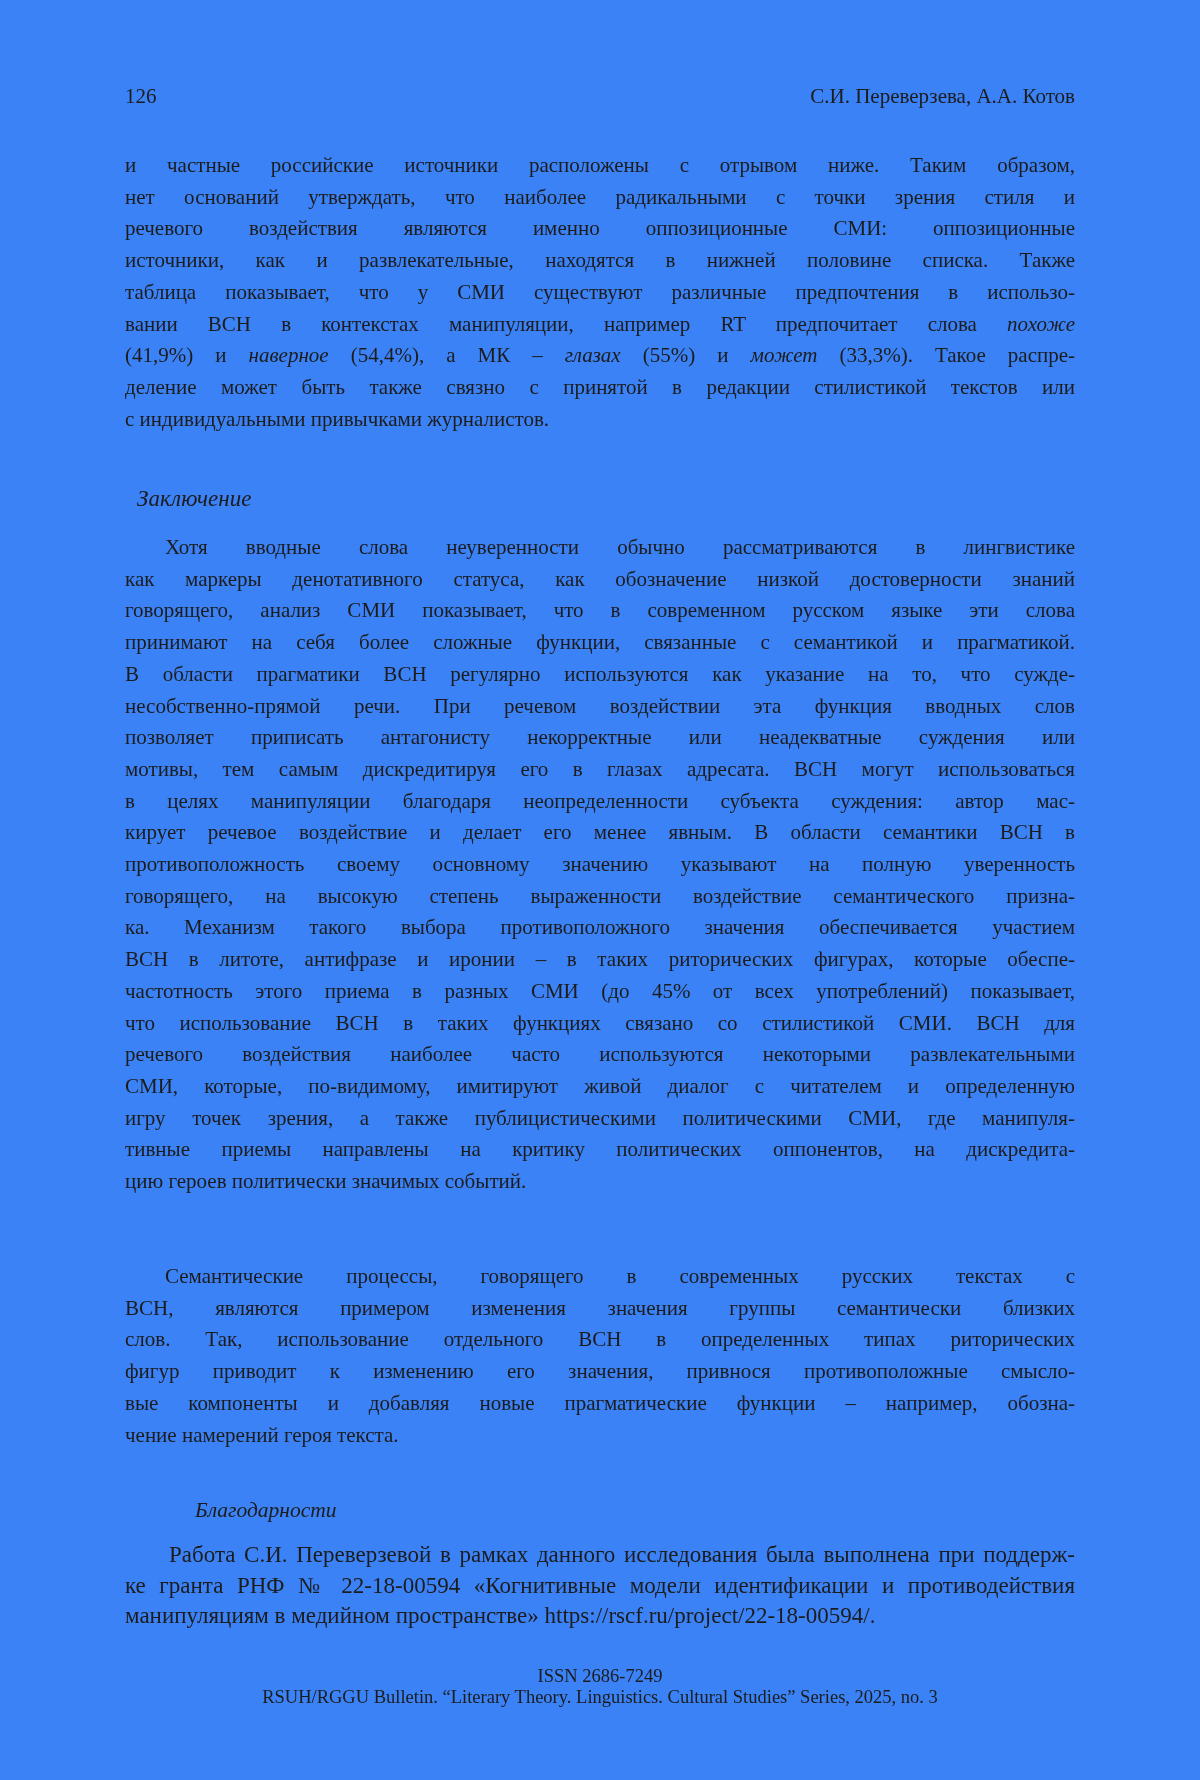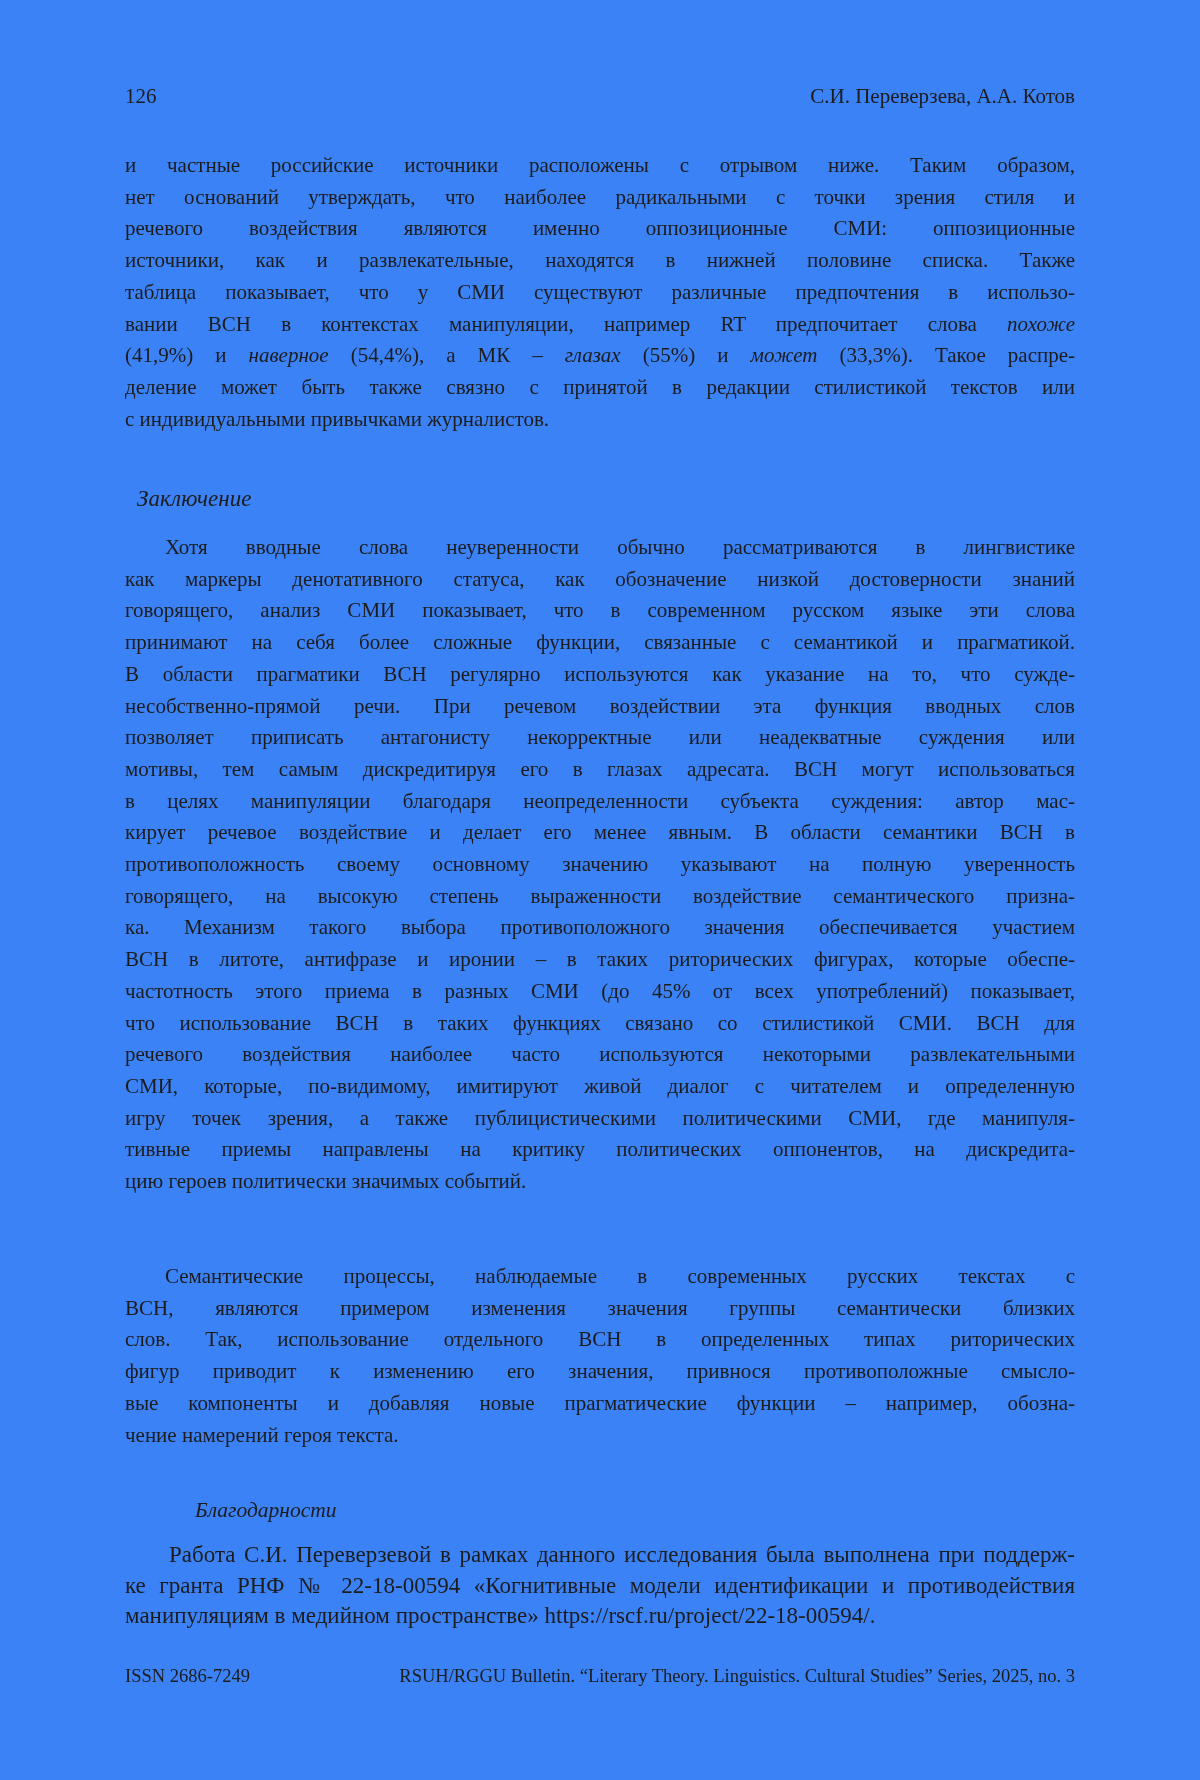--- a/index.html
+++ b/index.html
@@ -49,20 +49,21 @@
   #para-ack { top: 1540px; font-size: 23px; }
   #para-ack .line { line-height: 30.6px; }
   #para-ack .line.first { text-indent: 44px; }
 
   .footer {
     top: 1666px;
     display: flex;
     justify-content: space-between;
     align-items: center;
     font-size: 18.5px;
+    flex-direction: column;
   }
 </style>
 </head>
 <body>
 
 <div class="page">
 
   <div class="block running-head">
     <span>126</span>
     <span>С.И. Переверзева, А.А. Котов</span>
@@ -100,21 +101,21 @@
       <div class="line"><span>частотность этого приема в разных СМИ (до 45% от всех употреблений) показывает,</span></div>
       <div class="line"><span>что использование ВСН в таких функциях связано со стилистикой СМИ. ВСН для</span></div>
       <div class="line"><span>речевого воздействия наиболее часто используются некоторыми развлекательными</span></div>
       <div class="line"><span>СМИ, которые, по-видимому, имитируют живой диалог с читателем и определенную</span></div>
       <div class="line"><span>игру точек зрения, а также публицистическими политическими СМИ, где манипуля-</span></div>
       <div class="line"><span>тивные приемы направлены на критику политических оппонентов, на дискредита-</span></div>
       <div class="line para-last"><span>цию героев политически значимых событий.</span></div>
     </div>
 
   <div id="para-c2" class="block para">
-      <div class="line first"><span>Семантические процессы, наблюдаемые в современных русских текстах с</span></div>
+      <div class="line first"><span>Семантические процессы, говорящего в современных русских текстах с</span></div>
       <div class="line"><span>ВСН, являются примером изменения значения группы семантически близких</span></div>
       <div class="line"><span>слов. Так, использование отдельного ВСН в определенных типах риторических</span></div>
       <div class="line"><span>фигур приводит к изменению его значения, привнося противоположные смысло-</span></div>
       <div class="line"><span>вые компоненты и добавляя новые прагматические функции – например, обозна-</span></div>
       <div class="line para-last"><span>чение намерений героя текста.</span></div>
     </div>
 
   <h3 id="h-ack" class="block heading">Благодарности</h3>
 
   <div id="para-ack" class="block para">

